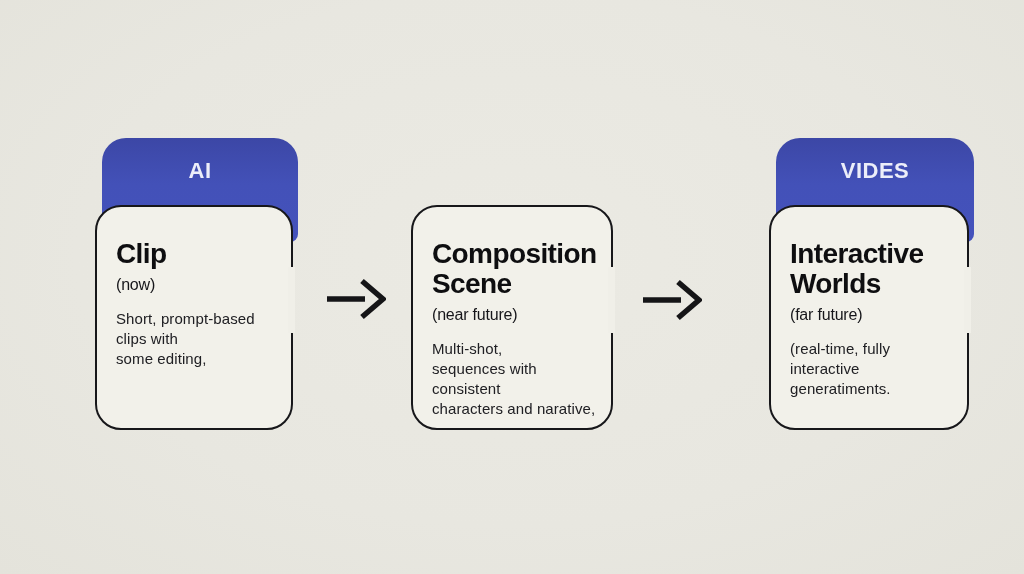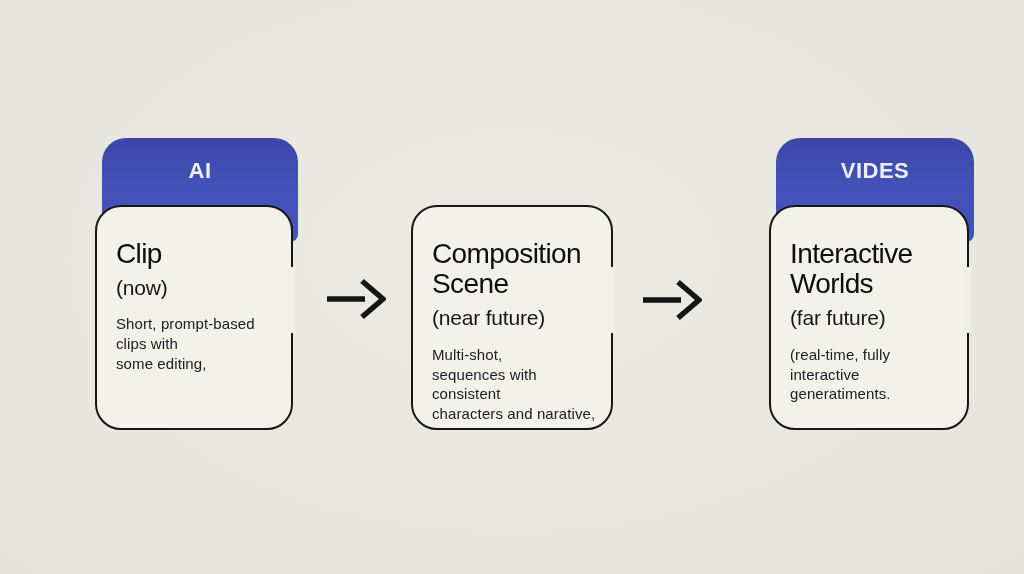--- a/index.html
+++ b/index.html
@@ -55,29 +55,29 @@
     position: absolute;
     top: 60px;
     right: -4px;
     width: 7px;
     height: 66px;
     background: #f0efe8;
   }
   .title {
     color: #0e0e10;
     font-size: 28px;
-    font-weight: normal;
+    font-weight: bold;
     letter-spacing: -0.6px;
     line-height: 1.08;
   }
   .tline { display: block; }
   .subtitle {
     margin-top: 7px;
     color: #16161a;
-    font-size: 21px;
+    font-size: 16px;
     letter-spacing: -0.2px;
     line-height: 1.15;
   }
   .desc {
     margin-top: 14px;
     color: #202024;
     font-size: 15px;
     line-height: 1.33;
     letter-spacing: 0.1px;
   }

